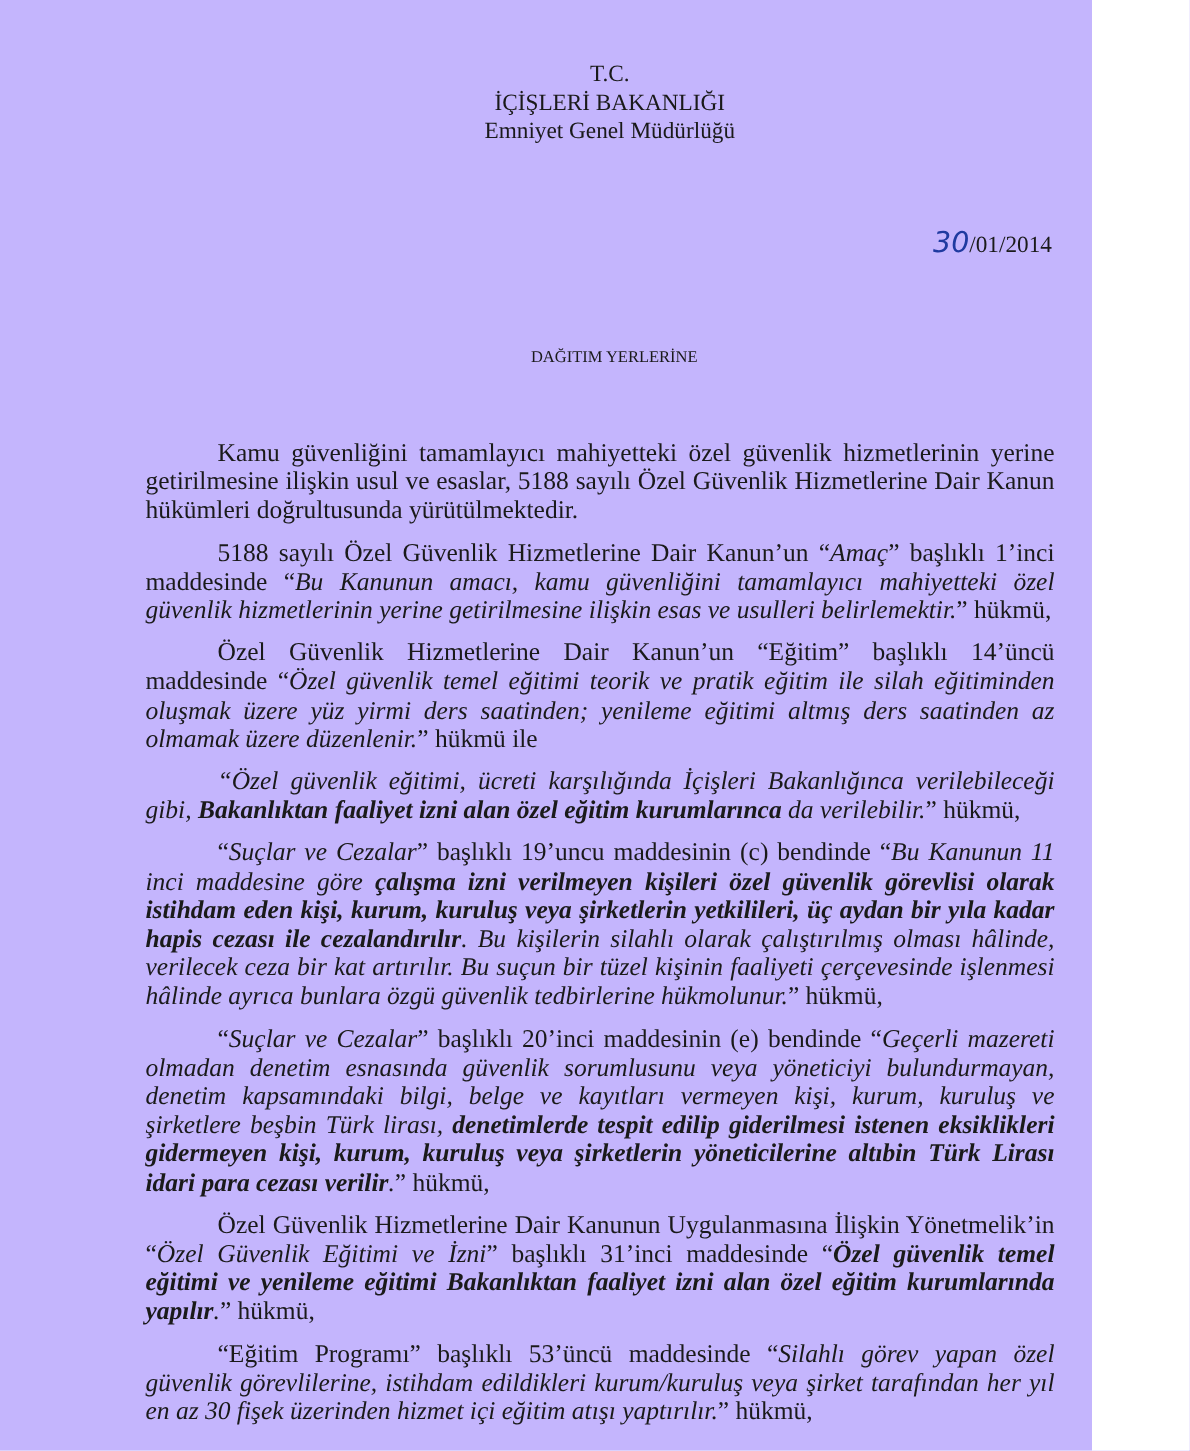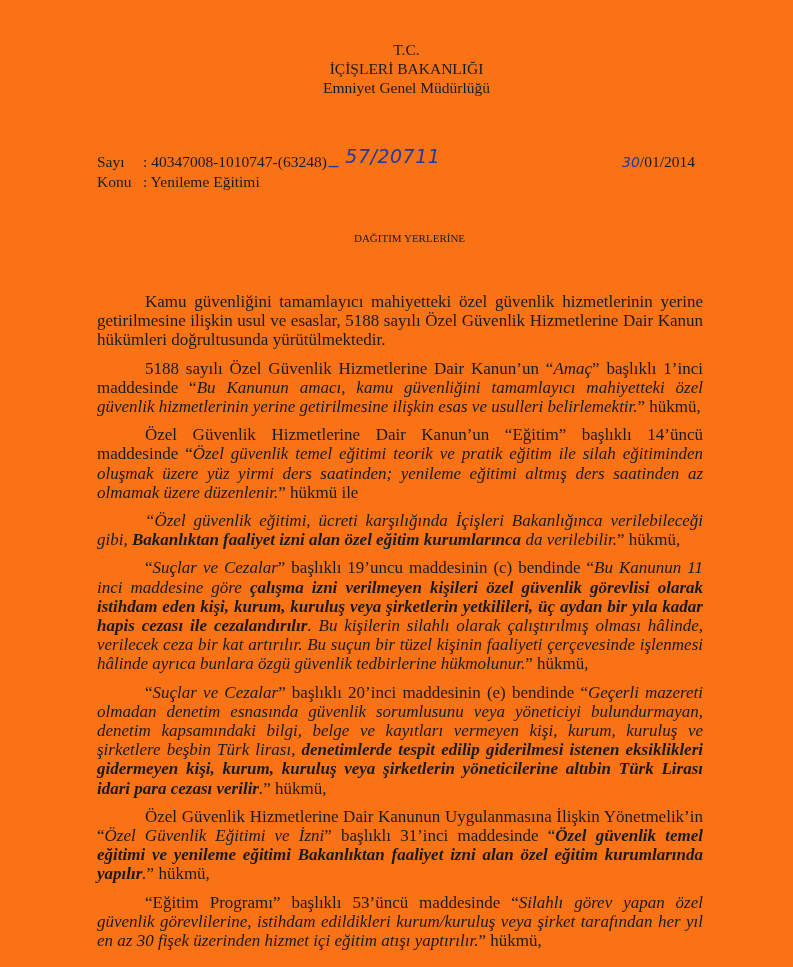--- a/index.html
+++ b/index.html
@@ -11,22 +11,22 @@
       width: 793px;
       height: 967px;
       overflow: hidden;
       position: relative;
       font-family: "Liberation Serif", "DejaVu Serif", serif;
       color: #1a1a1a;
     }
     .page {
       position: absolute;
       left: 0; top: 0;
-      width: 793px; height: 967px;
-      background: #f97316;
+      width: 728px; height: 967px;
+      background: #c4b5fd;
     }
     .header {
       position: absolute;
       top: 40px;
       left: 0;
       width: 793px;
       text-align: center;
       font-size: 15.5px;
       line-height: 19px;
     }
@@ -54,21 +54,21 @@
       position: absolute;
       left: 622px;
       top: 152px;
       font-size: 15.5px;
       line-height: 20px;
       white-space: nowrap;
     }
     .date .hand {
       font-family: "DejaVu Sans", sans-serif;
       color: #1f3aa0;
-      font-size: 14px;
+      font-size: 19px;
       font-style: italic;
     }
     .title {
       position: absolute;
       top: 232px;
       left: 0;
       width: 793px;
       text-align: center;
       font-size: 11px;
       padding-left: 26px;
@@ -94,31 +94,20 @@
 <body>
 
 <div class="page">
 
   <div class="header">
     <div>T.C.</div>
     <div>İÇİŞLERİ BAKANLIĞI</div>
     <div>Emniyet Genel Müdürlüğü</div>
   </div>
 
-  <div class="meta">
-    <div class="meta-row">
-      <span class="meta-label">Sayı</span>
-      <span>: 40347008-1010747-(63248)</span>
-      <span class="handwritten">_ 57/20711</span>
-    </div>
-    <div class="meta-row">
-      <span class="meta-label">Konu</span>
-      <span>: Yenileme Eğitimi</span>
-    </div>
-  </div>
 
   <div class="date">
     <span class="hand">30</span><span>/01/2014</span>
   </div>
 
   <div class="title">DAĞITIM YERLERİNE</div>
 
   <div class="body">
     <p><span>Kamu güvenliğini tamamlayıcı mahiyetteki özel güvenlik hizmetlerinin yerine getirilmesine ilişkin usul ve esaslar, 5188 sayılı Özel Güvenlik Hizmetlerine Dair Kanun hükümleri doğrultusunda yürütülmektedir.</span></p>
 

